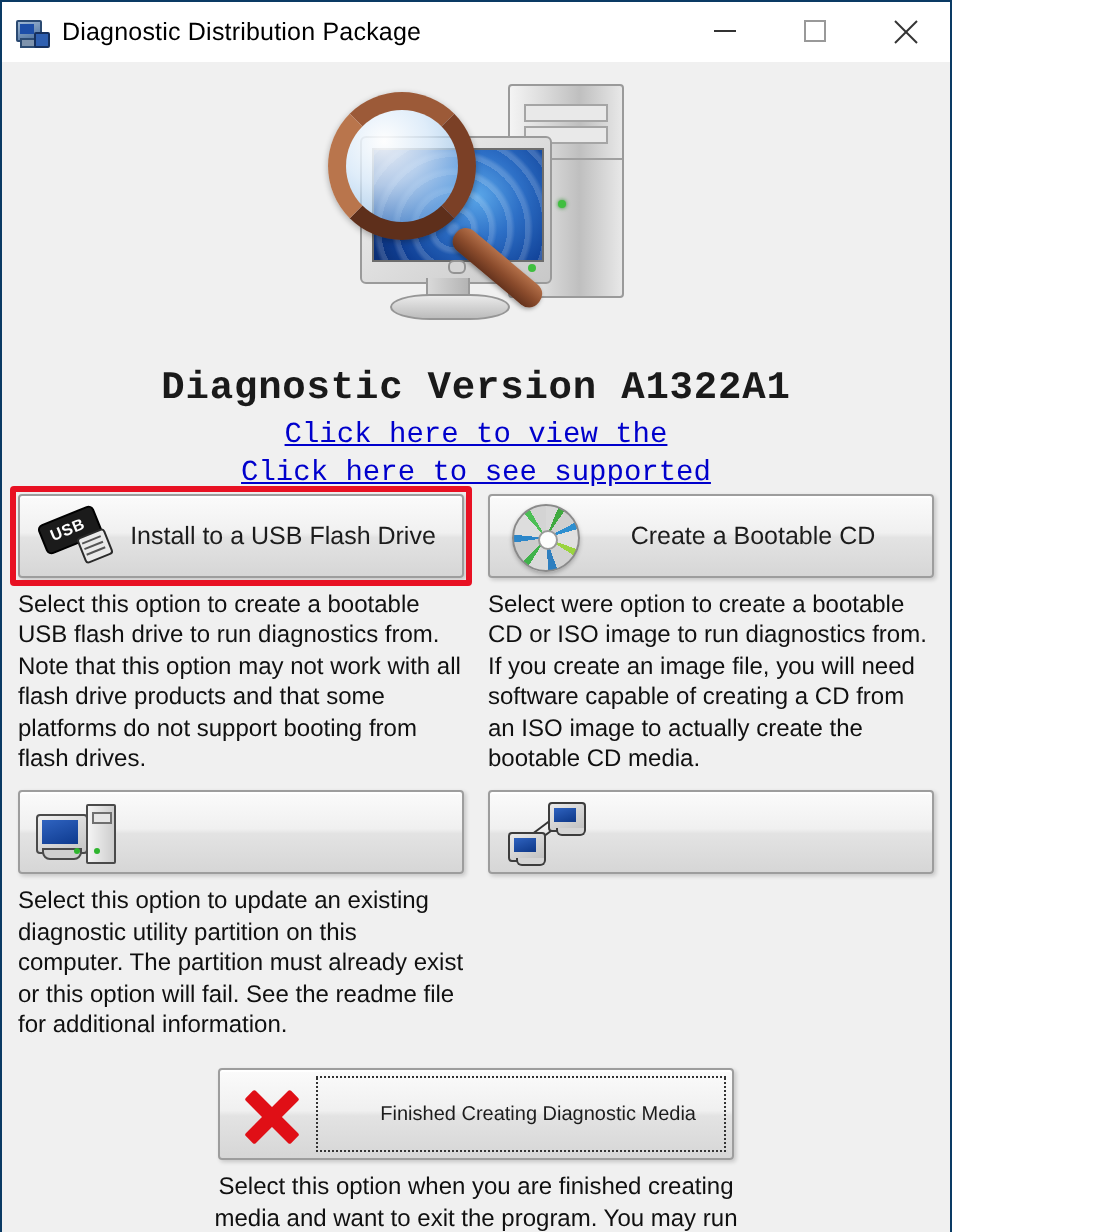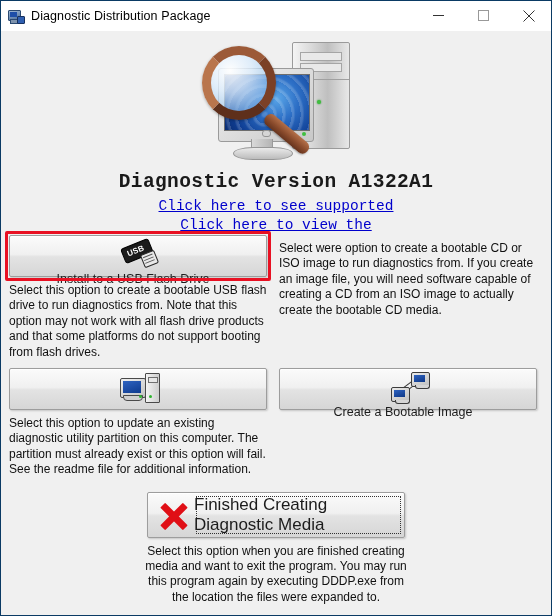--- a/index.html
+++ b/index.html
@@ -11,21 +11,21 @@
     width: 552px;
     height: 616px;
     overflow: hidden;
     font-family: "Liberation Sans", sans-serif;
   }
 
   
   .window {
     position: absolute;
     left: 0; top: 0;
-    width: 552px;
+    width: 476px;
     height: 616px;
     box-sizing: border-box;
     border: 1px solid #0a3a64;
     background: #f0f0f0;
     display: flex;
     flex-direction: column;
   }
 
   
   .titlebar {
@@ -236,21 +236,21 @@
   }
 
   
   .version {
     text-align: center;
     font-family: "Liberation Mono", monospace;
     font-weight: bold;
     font-size: 19.5px;
     color: #1a1a1a;
     letter-spacing: 0.4px;
-    margin-top: 0px;
+    margin-top: 12px;
   }
   .links {
     text-align: center;
     margin-top: 4px;
     line-height: 19px;
     position: relative;
     height: 38px;
     overflow: hidden;
   }
   .link {
@@ -278,21 +278,20 @@
     position: relative;
     height: 42px;
     box-sizing: border-box;
     background: linear-gradient(180deg,#fbfbfb 0%,#f0f0f0 46%,#e3e3e3 52%,#d6d6d6 100%);
     border: 1px solid #9d9d9d;
     border-radius: 2px;
     display: flex;
     align-items: center;
     box-shadow: 0 1px 0 rgba(255,255,255,0.85) inset, 1px 1px 2px rgba(0,0,0,0.18);
     cursor: pointer;
-    flex-direction: column;
   }
   .optbtn .lbl {
     flex: 1 1 auto;
     text-align: center;
     font-size: 12.5px;
     color: #1c1c1c;
     padding-right: 10px;
   }
   .optbtn .ico {
     width: 46px;
@@ -519,26 +518,26 @@
   }
   .x-icon .bar.b1 { transform: rotate(45deg); }
   .x-icon .bar.b2 { transform: rotate(-45deg); }
   .finished-focus {
     position: absolute;
     left: 48px; top: 3px; right: 3px; bottom: 3px;
     border: 1px dotted #333;
   }
   .finished-lbl {
     flex: 1 1 auto;
-    text-align: left;
-    font-size: 17px;
+    text-align: right;
+    font-size: 10px;
     color: #1c1c1c;
     position: relative;
     z-index: 2;
-    padding-right: 2px;
+    padding-right: 18px;
   }
   .finished-desc {
     width: 272px;
     margin: 6px auto 0 auto;
     text-align: center;
     font-size: 12px;
     line-height: 15.4px;
     color: #101010;
   }
 </style>
@@ -591,40 +590,46 @@
         </div>
         <div class="mon-neck"></div>
         <div class="mon-stand"></div>
         <div class="mag-handle"></div>
         <div class="mag-ring"></div>
       </div>
     </div>
 
     <div class="version">Diagnostic Version A1322A1</div>
     <div class="links">
+      <span class="link">Click here to view the</span>
       <span class="link">Click here to see supported</span>
-      <span class="link">Click here to view the</span>
     </div>
 
     <div class="grid">
 
       <div class="row">
         <div class="col">
           <div class="optbtn">
             <div class="focus-red"></div>
             <div class="ico">
               <div class="usb-body"></div>
               <div class="usb-cap"></div>
             </div>
             <div class="lbl">Install to a USB Flash Drive</div>
           </div>
           <p class="desc">Select this option to create a bootable USB flash drive to run diagnostics from. Note that this option may not work with all flash drive  products and that some platforms do not support booting from flash drives.</p>
         </div>
 
         <div class="col">
+          <div class="optbtn">
+            <div class="ico">
+              <div class="cd"></div>
+            </div>
+            <div class="lbl">Create a Bootable CD</div>
+          </div>
           <p class="desc">Select were option to create a bootable CD or ISO image to run diagnostics from. If you create an image file, you will need software capable of creating a CD from an ISO image to actually create the bootable CD media.</p>
         </div>
       </div>
 
       <div class="row" style="margin-top:8px;">
         <div class="col">
           <div class="optbtn">
             <div class="ico">
               <div class="pt-mon"></div>
               <div class="pt-stand"></div>
@@ -639,21 +644,20 @@
         <div class="col">
           <div class="optbtn">
             <div class="ico">
               <div class="ni-line ni-l1"></div>
               <div class="ni-line ni-l2"></div>
               <div class="ni-arrow ni-a1"></div>
               <div class="ni-arrow ni-a2"></div>
               <div class="ni-pc ni-top"></div>
               <div class="ni-pc ni-bot"></div>
             </div>
-            <div class="lbl">Create a Bootable Image</div>
           </div>
         </div>
       </div>
 
       <div class="finished-wrap">
         <div class="finished-outer">
           <div class="x-icon">
             <div class="bar b1"></div>
             <div class="bar b2"></div>
           </div>

